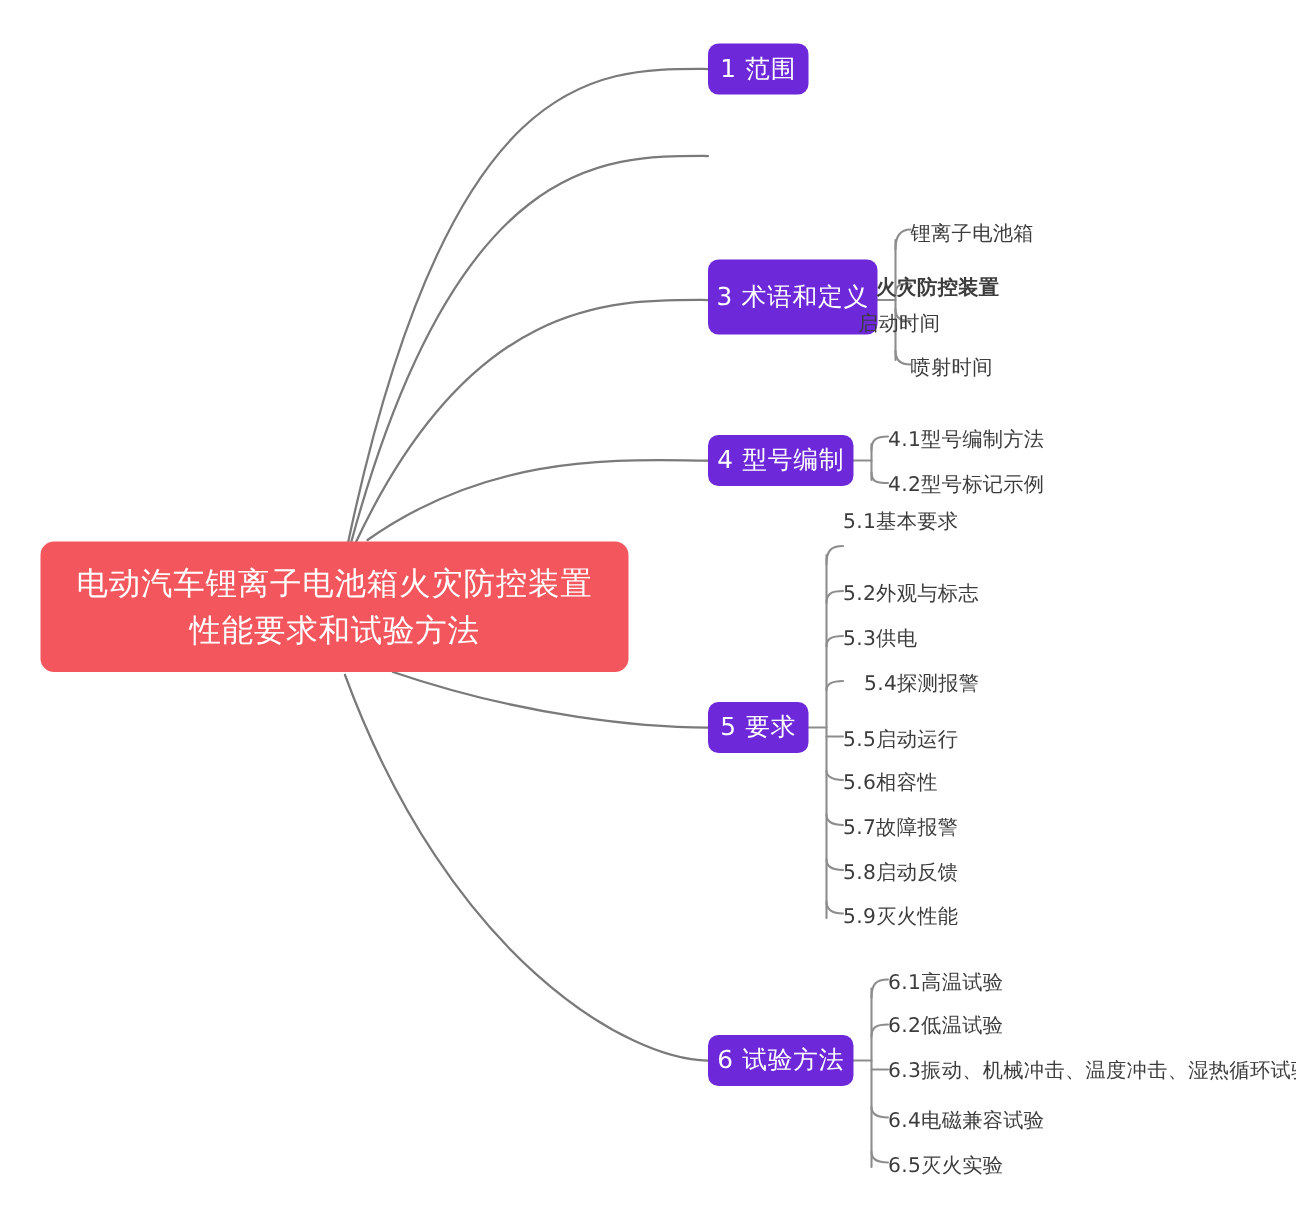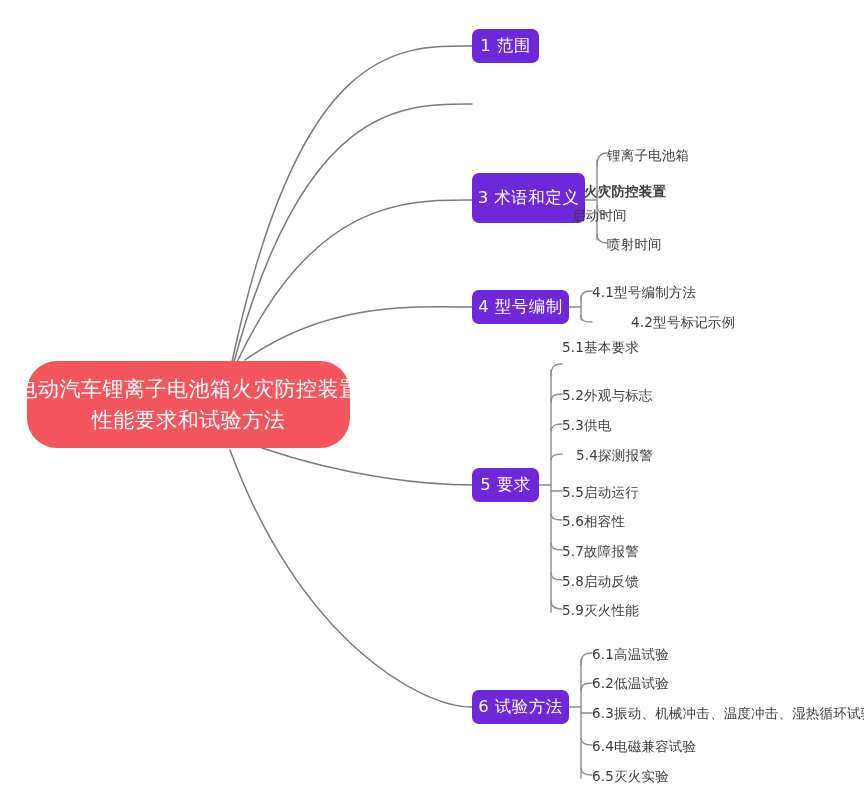--- a/index.html
+++ b/index.html
@@ -116,21 +116,21 @@
       <path d="M 569,707 L 581,707"></path>
       <path d="M 581,659 L 581,778"></path>
       <path d="M 581,665 C 581,656 584,653 592,653"></path>
       <path d="M 581,691 C 581,685 584,683 592,683"></path>
       <path d="M 581,713 L 592,713"></path>
       <path d="M 581,738 C 581,742 584,745 592,745"></path>
       <path d="M 581,768 C 581,772 584,775 592,775"></path>
     </g>
   </svg>
 
-  <div class="node root-node" style="left:27px; top:361px; width:323px; height:87px;border-radius:30px;">
+  <div class="node root-node" style="left:27px; top:361px; width:392px; height:87px;">
     <span class="rline">电动汽车锂离子电池箱火灾防控装置</span>
     <span class="rline">性能要求和试验方法</span>
   </div>
 
   <div class="node branch-node" style="left:472px; top:29px; width:67px; height:34px;">
     <span>1 范围</span>
   </div>
 
 
   <div class="node branch-node" style="left:472px; top:173px; width:113px; height:50px;">
@@ -148,21 +148,21 @@
   <div class="node leaf-node" style="left:607px; top:236px; height:18px;">
     <span>喷射时间</span>
   </div>
 
   <div class="node branch-node" style="left:472px; top:290px; width:97px; height:34px;">
     <span>4 型号编制</span>
   </div>
   <div class="node leaf-node" style="left:592px; top:284px; height:18px;">
     <span>4.1型号编制方法</span>
   </div>
-  <div class="node leaf-node" style="left:592px; top:314px; height:18px;margin-left:39px;">
+  <div class="node leaf-node" style="left:592px; top:314px; height:18px;">
     <span>4.2型号标记示例</span>
   </div>
 
   <div class="node branch-node" style="left:472px; top:468px; width:67px; height:34px;">
     <span>5 要求</span>
   </div>
   <div class="node leaf-node" style="left:562px; top:339px; height:18px;">
     <span>5.1基本要求</span>
   </div>
   <div class="node leaf-node" style="left:562px; top:387px; height:18px;">

